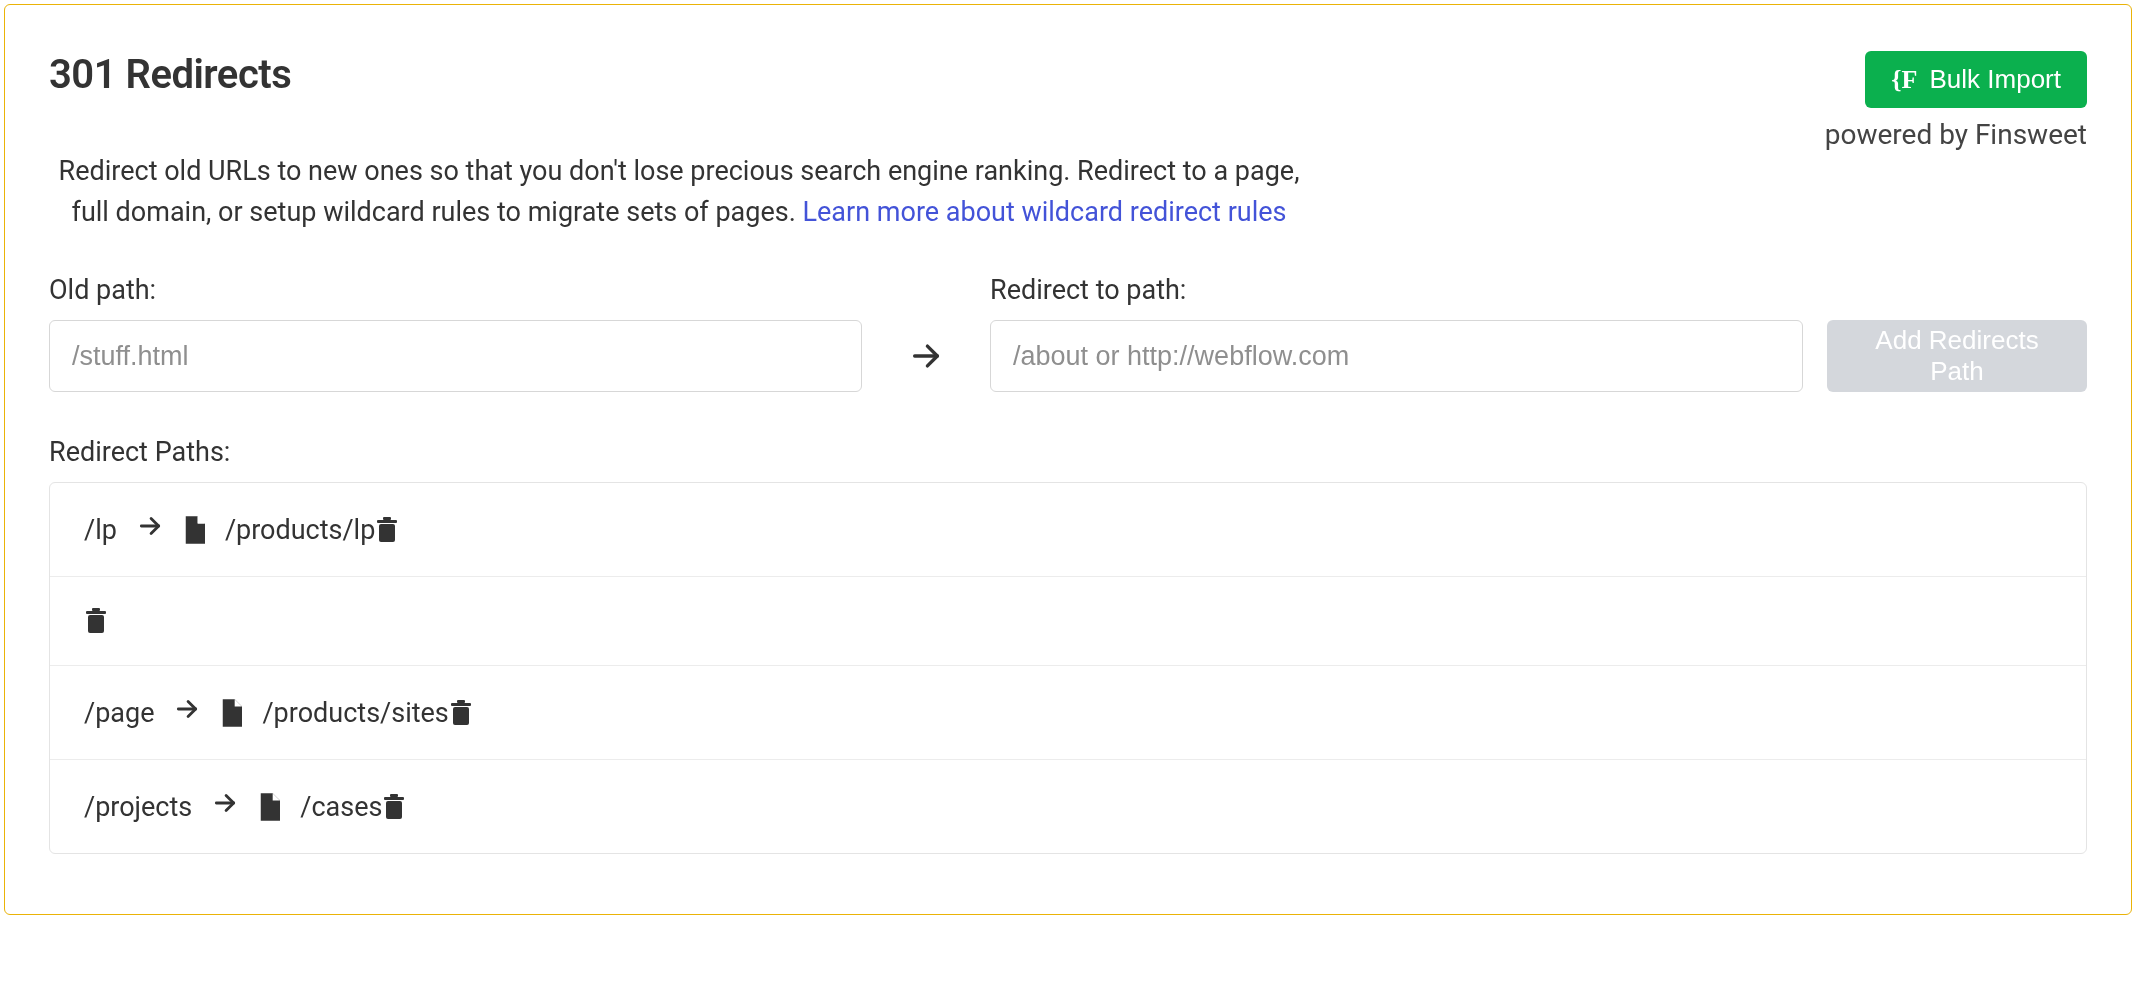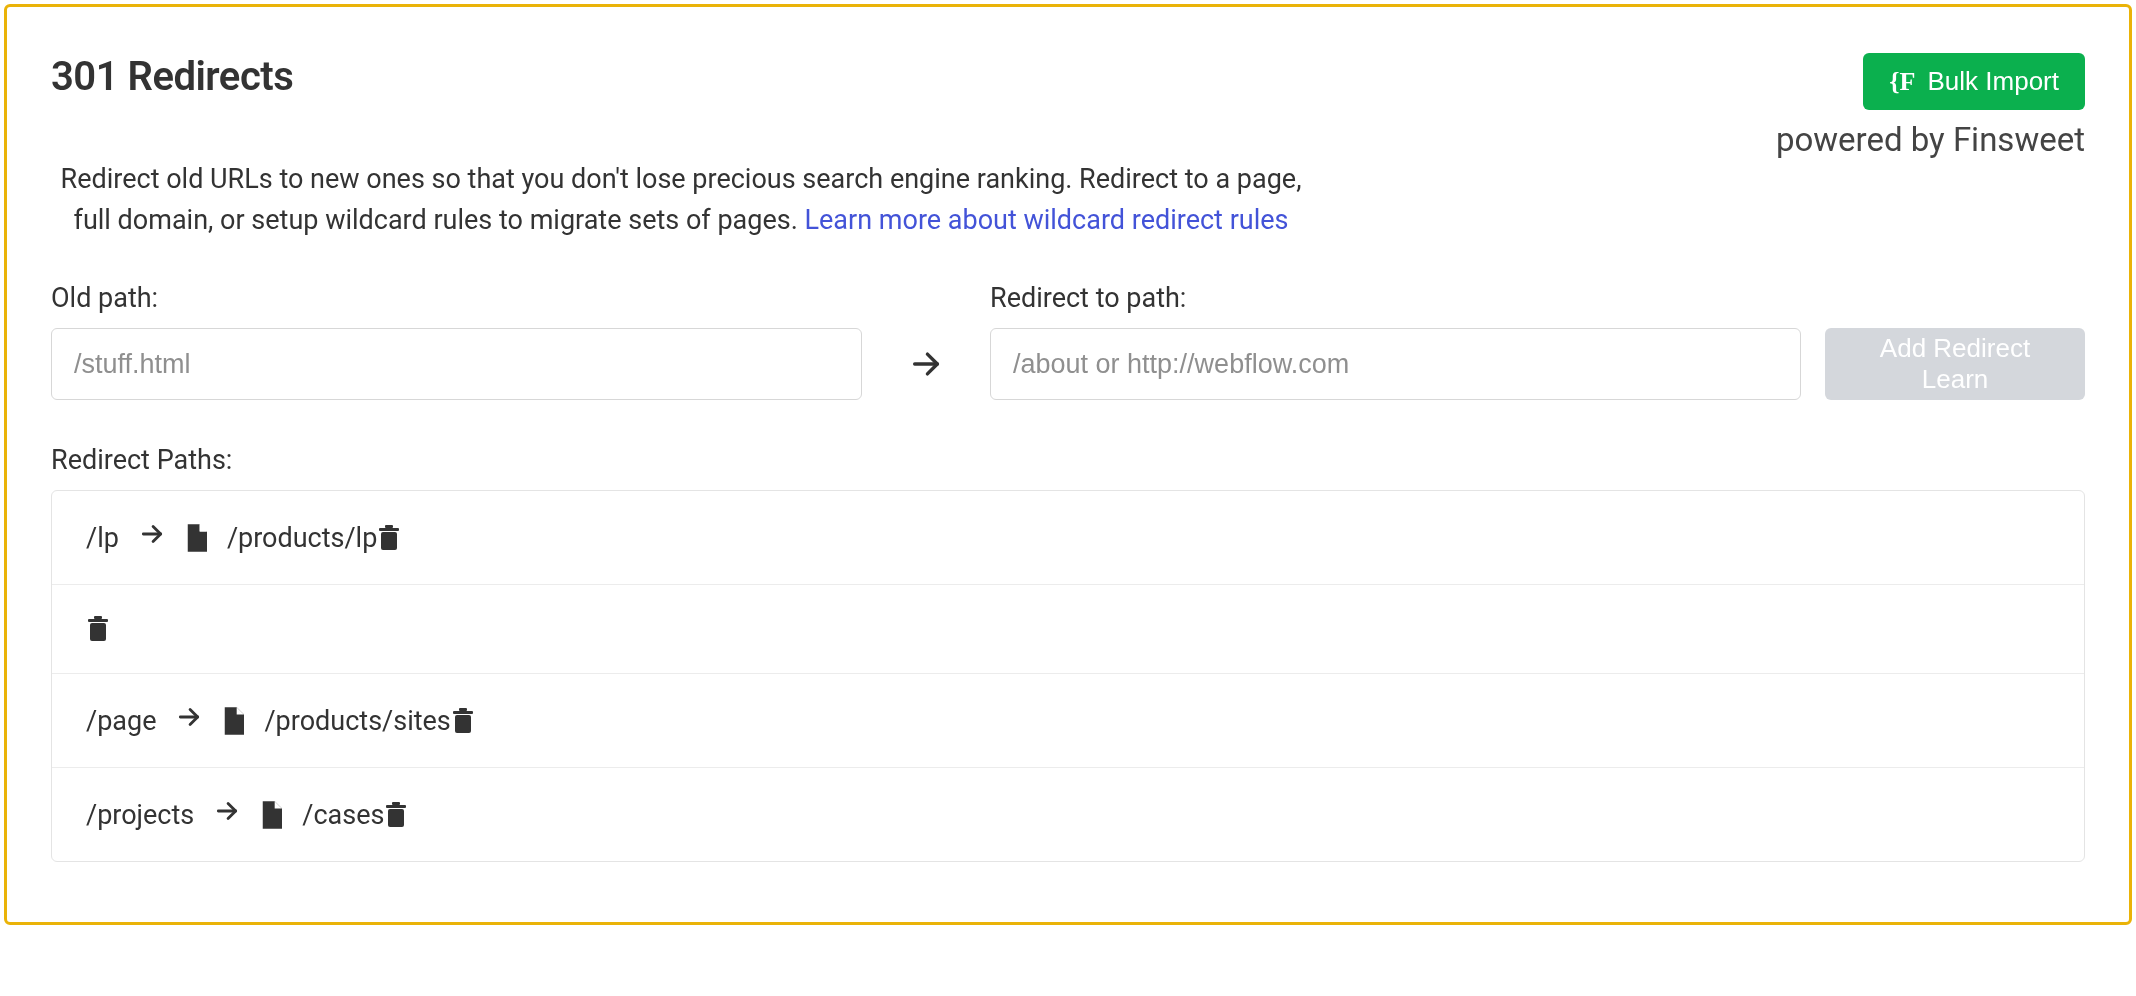--- a/index.html
+++ b/index.html
@@ -1,18 +1,18 @@
 <!DOCTYPE html>
 <html><head>
 <meta charset="utf-8">
 <style>
   * { box-sizing: border-box; margin: 0; padding: 0; }
   html, body { width: 2136px; height: 996px; font-family: -apple-system, BlinkMacSystemFont, "Segoe UI", Roboto, Arial, sans-serif; background: #fff; }
   .panel {
-    border: 3px solid #eab308;
+    border: 1px solid #eab308;
     border-radius: 6px;
     margin: 4px;
     padding: 46px 44px 60px 44px;
     position: relative;
   }
   .header-row {
     display: flex;
     justify-content: space-between;
     align-items: flex-start;
   }
@@ -72,21 +72,21 @@
     color: #fff;
     font-size: 26px;
     font-weight: 500;
   }
   .bulk-btn .logo {
     font-weight: 700;
     font-size: 26px;
     font-family: Georgia, serif;
   }
   .powered {
-    font-size: 33px;
+    font-size: 28px;
     color: #444;
   }
   .desc {
     max-width: 1260px;
     font-size: 27px;
     line-height: 1.5;
     color: #333;
     text-align: center;
   }
   .desc a { color: #4353d8; text-decoration: none; }
@@ -183,21 +183,21 @@
     <div class="arrow-cell">
       <svg viewBox="0 0 24 24" width="34" height="34" fill="none" stroke="#333" stroke-width="2.4" stroke-linecap="round" stroke-linejoin="round">
           <line x1="4" y1="12" x2="20" y2="12"></line>
           <polyline points="13 5 20 12 13 19"></polyline>
         </svg>
     </div>
     <div class="field">
       <label>Redirect to path:</label>
       <input type="text" placeholder="/about or http://webflow.com" style="">
     </div>
-    <button class="add-btn">Add Redirect Learn</button>
+    <button class="add-btn">Add Redirects Path</button>
   </div>
 
   <div class="list-label">Redirect Paths:</div>
 
   <div class="list">
 
     <div class="row">
       <div class="row-left">
         <span class="old">/lp</span>
         <span class="small-arrow"><svg viewBox="0 0 24 24" width="26" height="26" fill="none" stroke="#333" stroke-width="2.6" stroke-linecap="round" stroke-linejoin="round">

